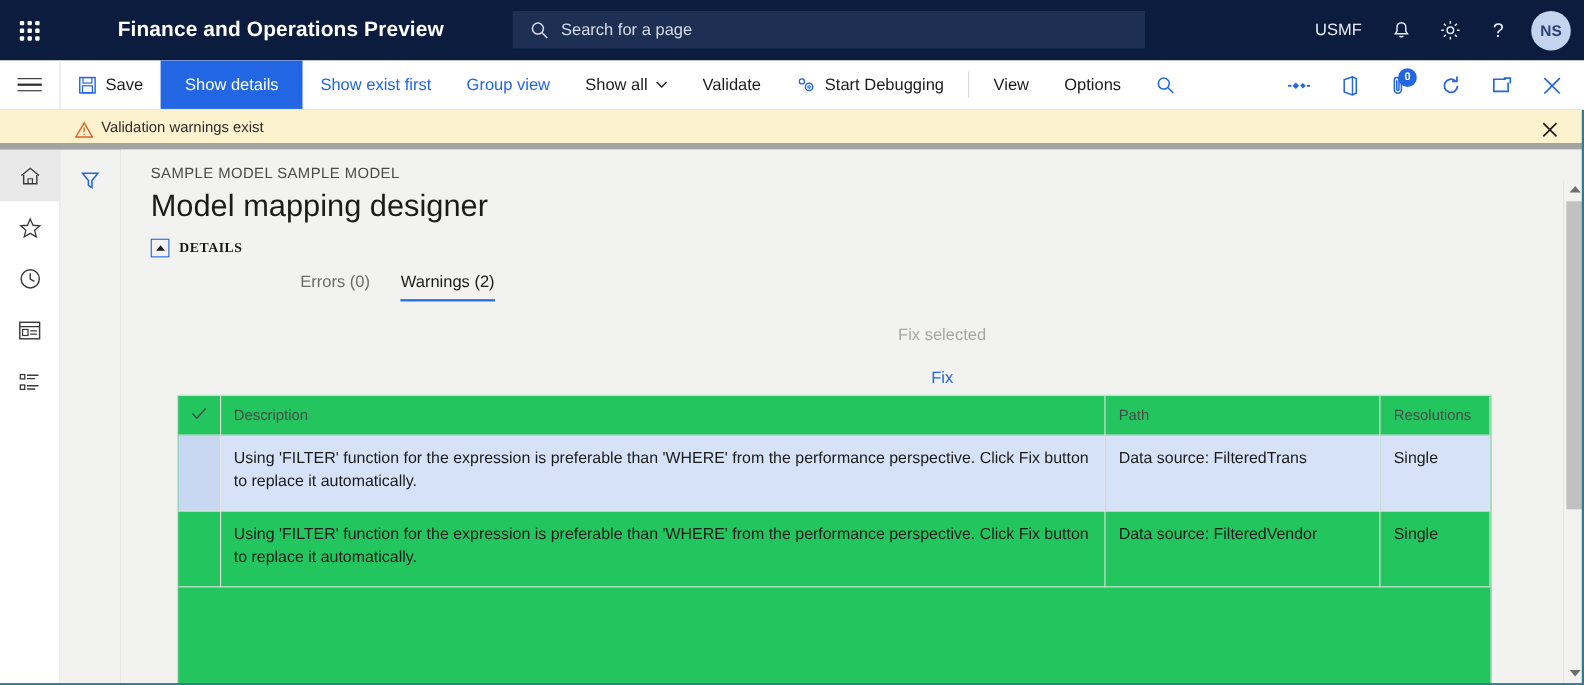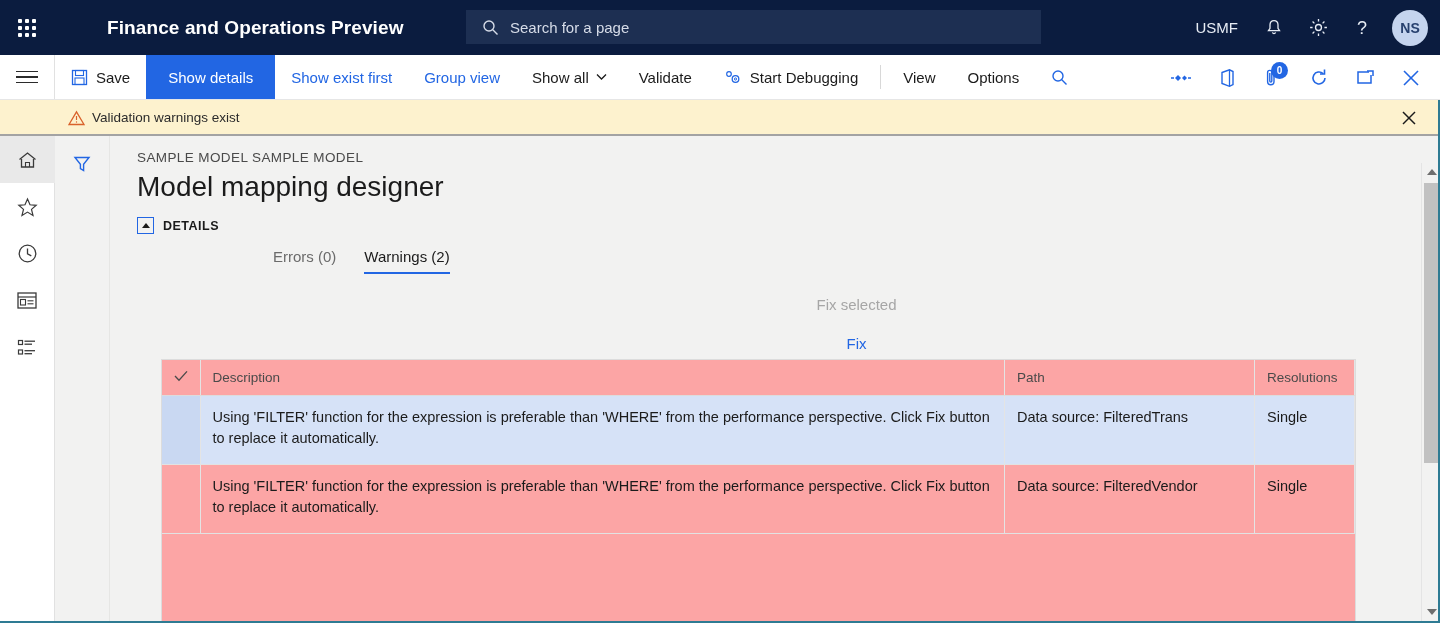--- a/index.html
+++ b/index.html
@@ -63,21 +63,21 @@
   .cmdright .cicon { width:46px; height:45px; display:flex; align-items:center; justify-content:center; cursor:pointer; position:relative; }
   .badge {
     position:absolute; top:7px; right:8px; min-width:17px; height:17px; border-radius:50%;
     background:#2266e3; color:#fff; font-size:10px; display:flex; align-items:center;
     justify-content:center; font-weight:bold;
   }
 
   
   .msgbar {
     height:36px; background:#fdf2ce; display:flex; align-items:center;
-    padding-left:68px; position:relative; border-bottom:2px solid #a3a3a3;
+    padding-left:68px; position:relative; border-bottom:6px solid #a3a3a3;
   }
   .msgbar .wicon { position:absolute; left:68px; top:10px; }
   .msgbar .mtext { font-size:13.5px; color:#2b2b2b; margin-left:24px; }
   .msgbar .mclose { position:absolute; right:14px; top:0; height:36px; width:34px;
     display:flex; align-items:center; justify-content:center; cursor:pointer; }
 
   
   .bodyrow { display:flex; height:487px; }
   .railnav {
     width:55px; background:#ffffff; border-right:1px solid #e1e1e1; padding-top:0;
@@ -91,41 +91,41 @@
   .filterrail {
     width:55px; background:#f2f2f1; display:flex; justify-content:center; padding-top:12px;
     border-right:1px solid #e6e6e4;
   }
   .filterrail .fbtn { width:34px; height:32px; display:flex; align-items:center; justify-content:center; cursor:pointer; }
 
   .content { flex:1; background:#f2f2f1; position:relative; overflow:hidden; }
   .crumb { font-size:13.5px; color:#4a4a4a; letter-spacing:0.4px; padding:14px 0 0 27px; }
   .ptitle { font-size:28px; color:#1b1b1b; padding:6px 0 0 27px; font-weight:normal; }
 
-  .sect { display:flex; align-items:center; padding:14px 0 0 27px; cursor:pointer; }
+  .sect { display:flex; align-items:center; padding:14px 0 0 27px; cursor:pointer;font-family:Liberation Serif, serif; }
   .sect .chev {
     width:17px; height:17px; border:1px solid #2266e3; display:flex; align-items:center;
     justify-content:center; margin-right:9px;
   }
   .sect .chev .tri {
     width:0; height:0; border-left:4.5px solid transparent; border-right:4.5px solid transparent;
     border-bottom:5.5px solid #1b1b1b;
   }
   .sect .slabel { font-size:12.5px; font-weight:bold; color:#1b1b1b; letter-spacing:0.5px; }
 
   .tabs { display:flex; gap:28px; padding:14px 0 0 163px; }
   .tab { font-size:15px; color:#6b6b6b; padding-bottom:7px; cursor:pointer; }
   .tab.on { color:#1b1b1b; font-weight:normal; border-bottom:2px solid #2266e3; }
 
   .actbar { display:flex; align-items:center; gap:22px; padding:22px 0 0 163px;flex-direction:column; }
   .act { font-size:15px; color:#2266e3; cursor:pointer; }
   .act.dis { color:#a6a6a6; cursor:default; }
 
   
-  .gridwrap { position:absolute; left:161px; top:359px; width:1195px; bottom:0; background:#fca5a5;
+  .gridwrap { position:absolute; left:161px; top:359px; width:1195px; bottom:0; background:#22c55e;
               border:1px solid #dcdcdc; border-bottom:none; overflow:hidden; }
   table.grid { width:100%; border-collapse:collapse; table-layout:fixed; }
   table.grid th, table.grid td { text-align:left; vertical-align:top; }
   table.grid th {
     font-size:13.5px; font-weight:normal; color:#4a4a4a; padding:10px 12px;
     border-bottom:1px solid #dcdcdc; border-right:1px solid #e4e4e4;
   }
   table.grid td {
     font-size:14.5px; color:#1b1b1b; padding:11px 12px 16px 12px; line-height:1.42;
     border-bottom:1px solid #e2e2e2; border-right:1px solid #e4e4e4;

